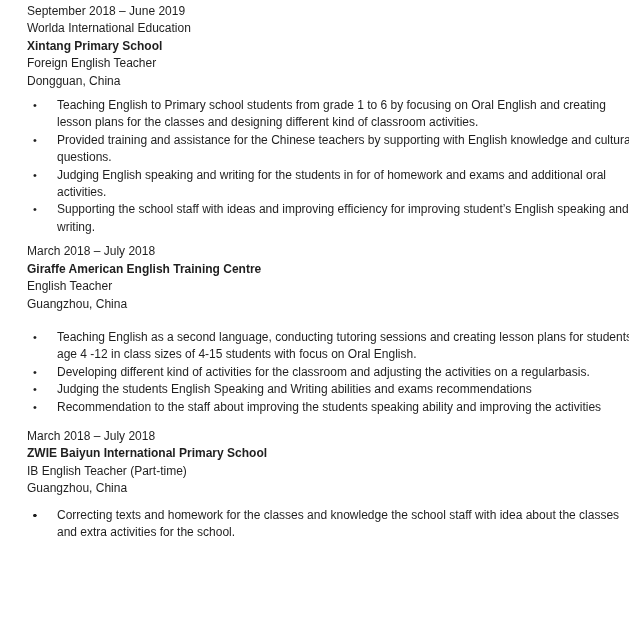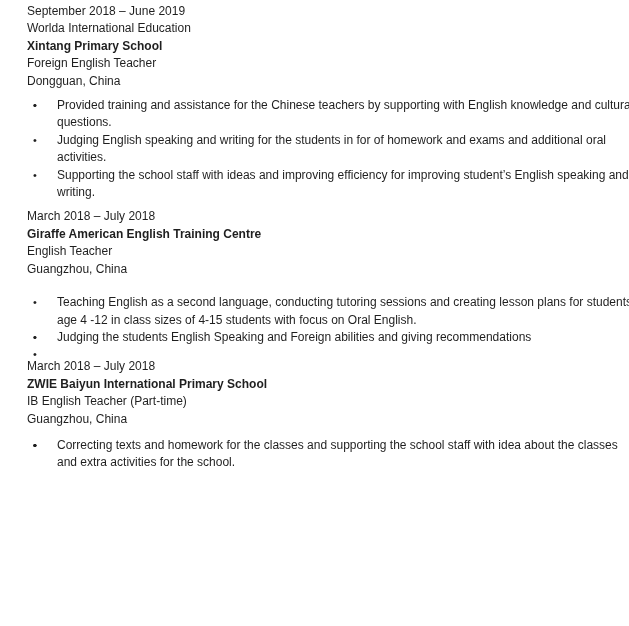--- a/index.html
+++ b/index.html
@@ -52,50 +52,50 @@
 
   <section class="entry entry-1">
     <div class="hdr">
       <div class="hdr-line">September 2018 – June 2019</div>
       <div class="hdr-line">Worlda International Education</div>
       <div class="hdr-line bold">Xintang Primary School</div>
       <div class="hdr-line">Foreign English Teacher</div>
       <div class="hdr-line">Dongguan, China</div>
     </div>
     <ul class="bullets">
-      <li><span class="mk">•</span></li>
+      <li><span class="mk">•</span><span>Teaching English to Primary school students from grade 1 to 6 by focusing on Oral English and creating lesson plans for the classes and designing different kind of classroom activities.</span></li>
       <li><span class="mk">•</span><span>Provided training and assistance for the Chinese teachers by supporting with English knowledge and cultural questions.</span></li>
       <li><span class="mk">•</span><span>Judging English speaking and writing for the students in for of homework and exams and additional oral activities.</span></li>
       <li><span class="mk">•</span><span>Supporting the school staff with ideas and improving efficiency for improving student’s English speaking and writing.</span></li>
     </ul>
   </section>
 
   <section class="entry entry-2">
     <div class="hdr">
       <div class="hdr-line">March 2018 – July 2018</div>
       <div class="hdr-line bold">Giraffe American English Training Centre</div>
       <div class="hdr-line">English Teacher</div>
       <div class="hdr-line">Guangzhou, China</div>
     </div>
     <ul class="bullets">
       <li><span class="mk">•</span><span>Teaching English as a second language, conducting tutoring sessions and creating lesson plans for students’ age 4 -12 in class sizes of 4-15 students with focus on Oral English.</span></li>
-      <li><span class="mk">•</span></li>
-      <li><span class="mk">•</span><span>Judging the students English Speaking and Foreign abilities and giving recommendations</span></li>
-      <li><span class="mk">•</span></li>
+      <li><span class="mk">•</span><span>Developing different kind of activities for the classroom and adjusting the activities on a regularbasis.</span></li>
+      <li><span class="mk">•</span><span>Judging the students English Speaking and Writing abilities and exams recommendations</span></li>
+      <li><span class="mk">•</span><span>Recommendation to the staff about improving the students speaking ability and improving the activities</span></li>
     </ul>
   </section>
 
   <section class="entry entry-3">
     <div class="hdr">
       <div class="hdr-line">March 2018 – July 2018</div>
       <div class="hdr-line bold">ZWIE Baiyun International Primary School</div>
       <div class="hdr-line">IB English Teacher (Part-time)</div>
       <div class="hdr-line">Guangzhou, China</div>
     </div>
     <ul class="bullets">
       <li><span class="mk">•</span></li>
       <li><span class="mk">•</span></li>
       <li><span class="mk">•</span></li>
-      <li><span class="mk">•</span><span>Correcting texts and homework for the classes and supporting the school staff with idea about the classes and extra activities for the school.</span></li>
+      <li><span class="mk">•</span><span>Correcting texts and homework for the classes and knowledge the school staff with idea about the classes and extra activities for the school.</span></li>
     </ul>
   </section>
 
 </div>
 
 </body></html>

